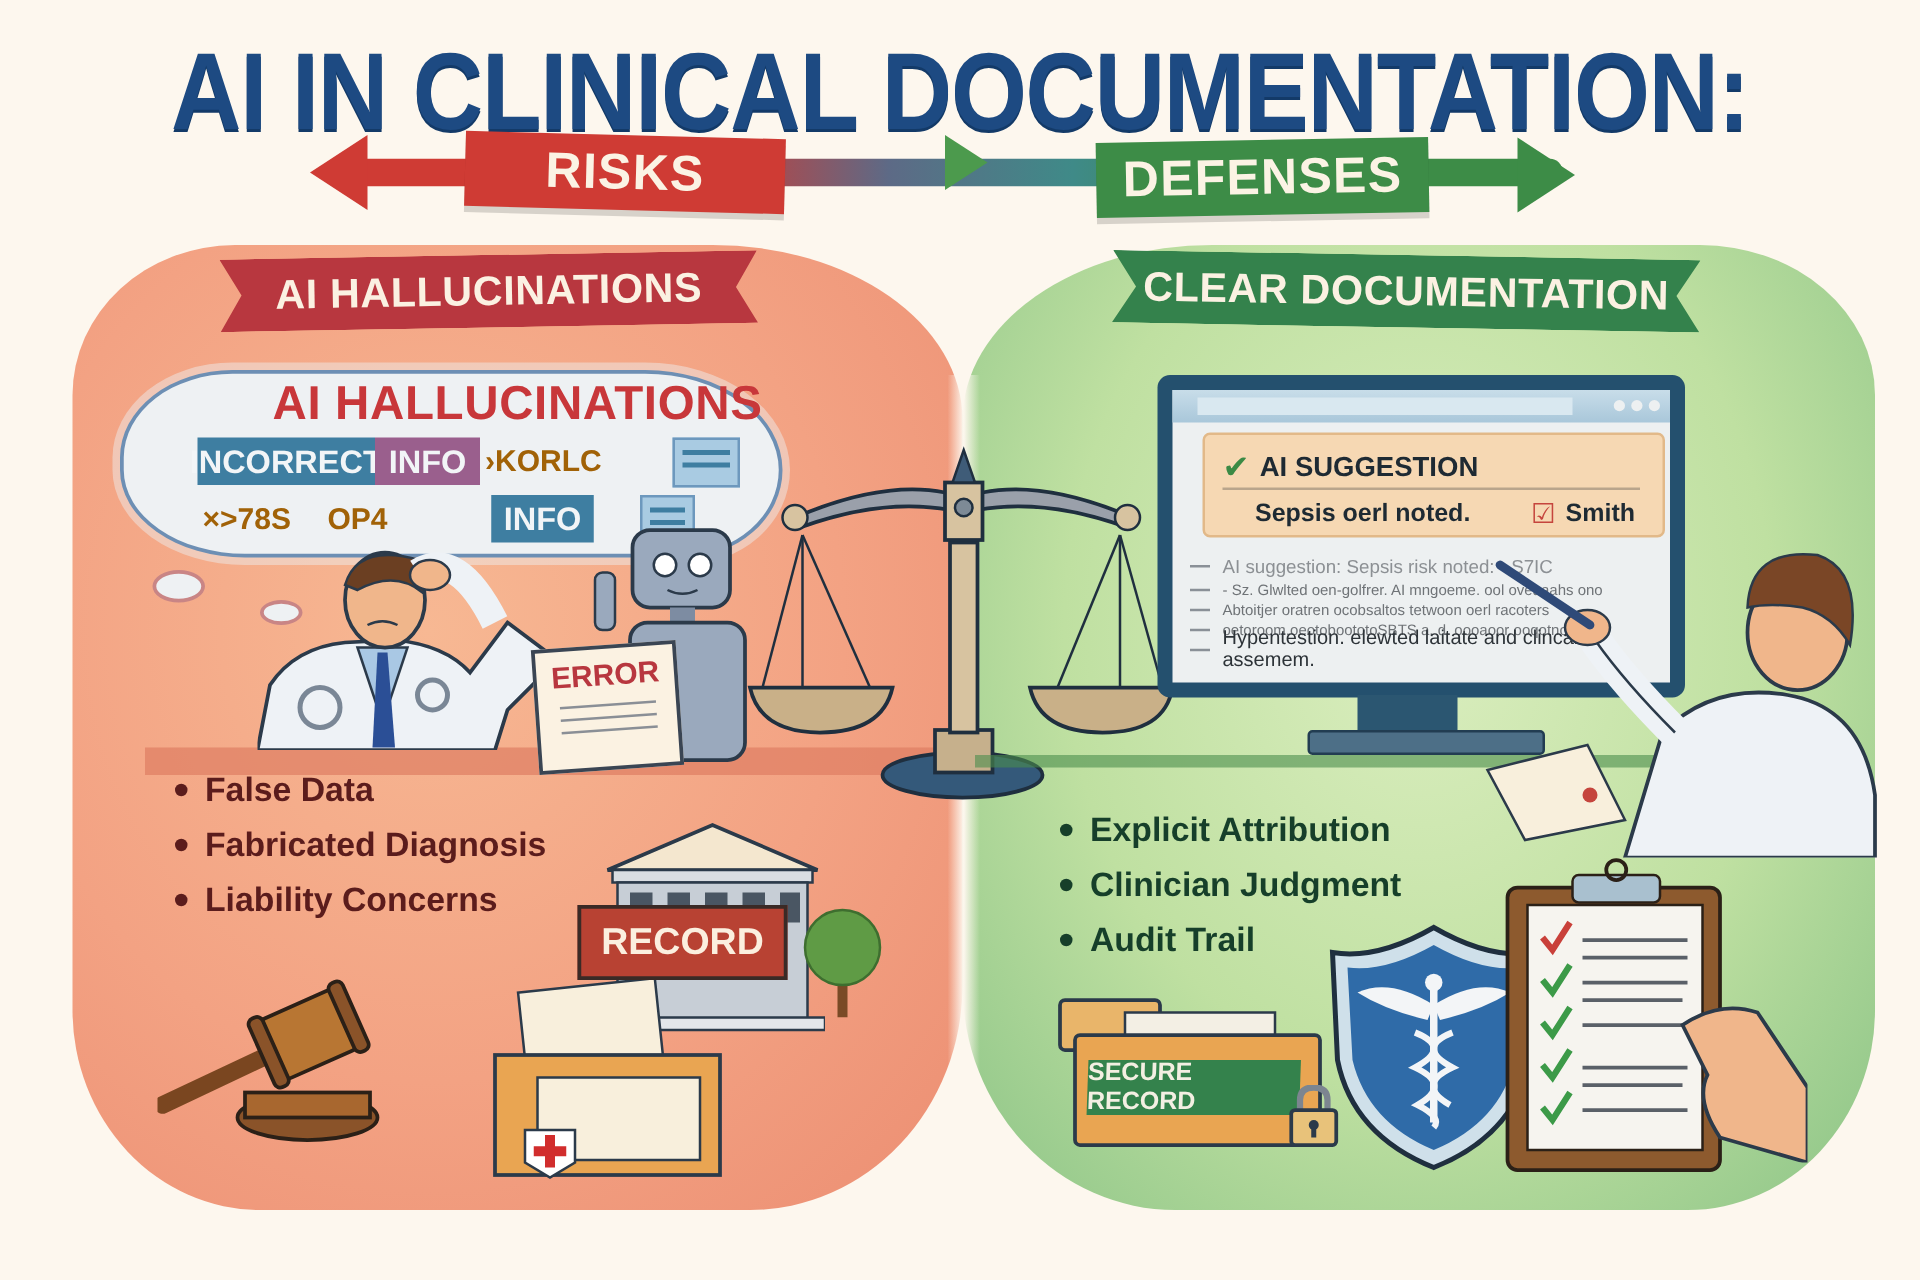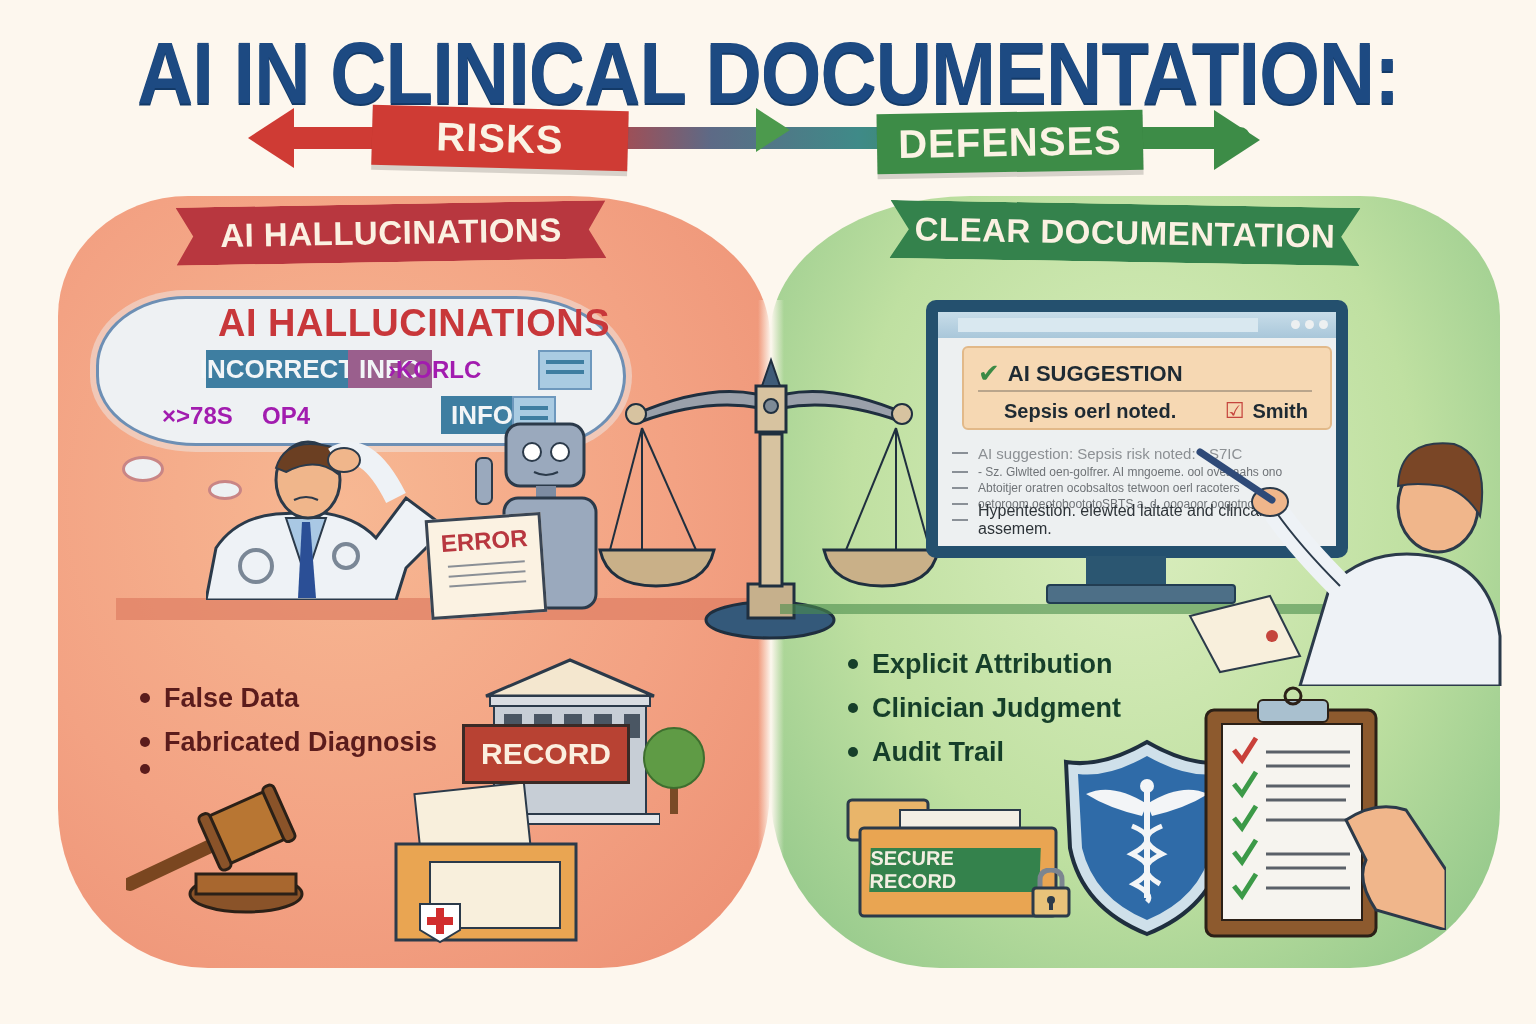--- a/index.html
+++ b/index.html
@@ -80,26 +80,26 @@
     background: #eef1f3; border: 3px solid #6d8fb4;
     border-radius: 90px 110px 80px 100px / 70px 80px 70px 70px;
     box-shadow: 0 0 0 6px rgba(238,241,243,0.45);
   }
   .cloud-title {
     left: 218px; top: 302px; color: #c8373a; font-weight: 900; font-size: 38px;
     letter-spacing: 0.5px;
   }
   .chip {
     display: inline-flex; align-items: center; justify-content: center;
-    color: #f2f5f7; font-weight: 900; font-size: 26px; height: 38px; padding: 0 8px; margin-left: 48px;
+    color: #f2f5f7; font-weight: 900; font-size: 26px; height: 38px; padding: 0 8px;
   }
   .chip-incorrect { left: 158px; top: 350px; background: #3e7ea1; width: 142px; }
   .chip-info1 { left: 300px; top: 350px; background: #9a5f8d; width: 84px; }
   .chip-info2 { left: 393px; top: 396px; background: #3e7ea1; width: 82px; }
-  .garble { color: #a21caf; font-weight: 900; font-size: 24px; }
+  .garble { color: #a16207; font-weight: 900; font-size: 24px; }
   .g1 { left: 388px; top: 356px; }
   .g2 { left: 162px; top: 402px; }
   .g3 { left: 262px; top: 402px; }
   .doc-icon {
     background: #a9cbe2; border: 2px solid #6d98bd;
   }
   .doc-icon::before, .doc-icon::after {
     content: ""; position: absolute; left: 6px; right: 6px; height: 4px; background: #3e7ea1;
   }
   .doc-icon::before { top: 8px; } .doc-icon::after { top: 18px; }
@@ -118,21 +118,21 @@
   .error-sheet {
     left: 428px; top: 516px; width: 116px; height: 100px;
     background: #fbf2e2; border: 3px solid #3a4553; transform: rotate(-4deg);
     display: flex; flex-direction: column; align-items: center; padding-top: 8px;
   }
   .error-text { color: #b8373f; font-weight: 900; font-size: 24px; }
   .sheet-line { width: 70%; height: 2px; background: #8a8f96; margin-top: 8px; }
 
   
   .bullets { font-weight: 700; font-size: 27px; line-height: 44px; }
-  .bullets-left { left: 140px; top: 676px; color: #5b1c1c; }
+  .bullets-left { left: 140px; top: 610px; color: #5b1c1c; }
   .bullets-right { left: 848px; top: 642px; color: #163f2a; }
   .bullets li { list-style: none; display: flex; align-items: center; }
   .bullets li .dot { width: 10px; height: 10px; border-radius: 50%; background: currentColor; margin-right: 14px; }
 
   
   .courthouse { left: 480px; top: 656px; width: 180px; height: 170px; }
   .lawsuit-sign {
     left: 462px; top: 724px; width: 168px; height: 60px; background: #b84233;
     border: 3px solid #3a2a26; color: #fbefdf; font-weight: 900; font-size: 30px;
     display: flex; align-items: center; justify-content: center;
@@ -263,20 +263,21 @@
   <li>
       <span class="dot"></span>
       <span>False Data</span>
     </li>
   <li>
       <span class="dot"></span>
       <span>Fabricated Diagnosis</span>
     </li>
   <li>
       <span class="dot"></span>
+      <span>Liability Concerns</span>
     </li>
 </ul>
 
 <svg class="abs courthouse" viewBox="0 0 180 170">
   <polygon points="6,40 90,4 174,40" fill="#f4e7cf" stroke="#2b3a4a" stroke-width="3"></polygon>
   <rect x="10" y="40" width="160" height="10" fill="#d9dde2" stroke="#2b3a4a" stroke-width="2"></rect>
   <rect x="14" y="50" width="152" height="110" fill="#c7ced6" stroke="#2b3a4a" stroke-width="2"></rect>
   <g fill="#4a5663">
       <rect x="24" y="58" width="18" height="24"></rect>
       <rect x="54" y="58" width="18" height="24"></rect>

